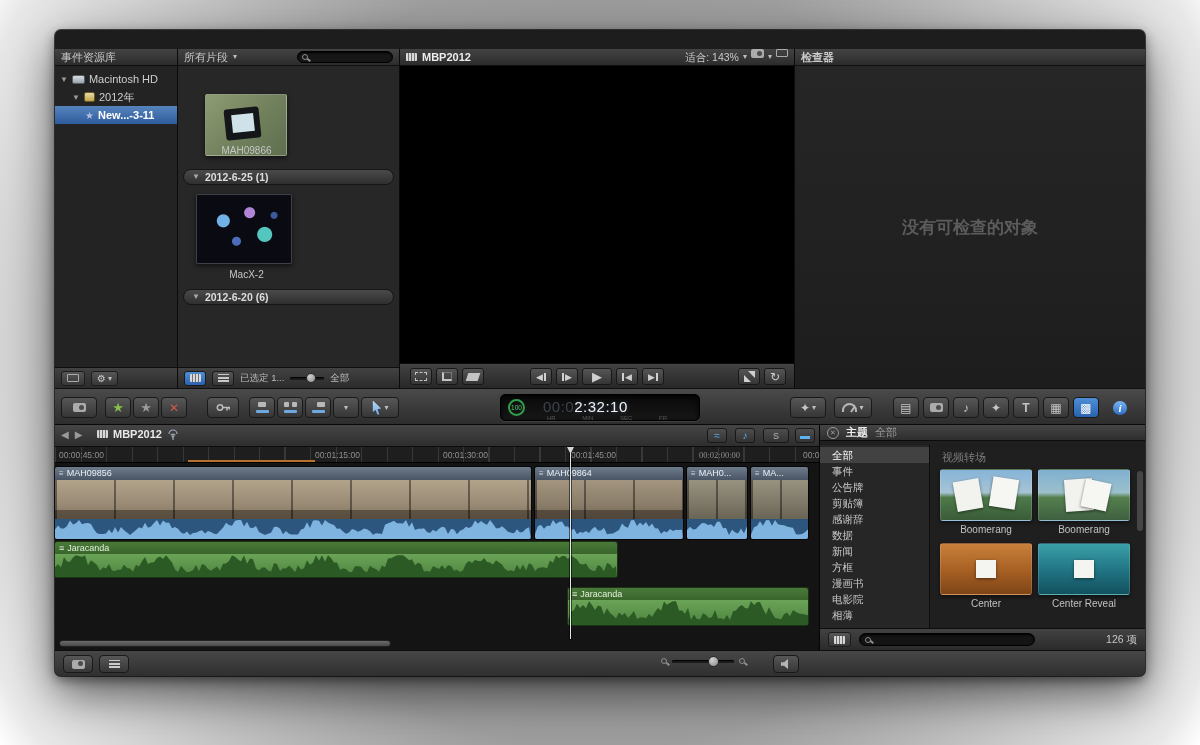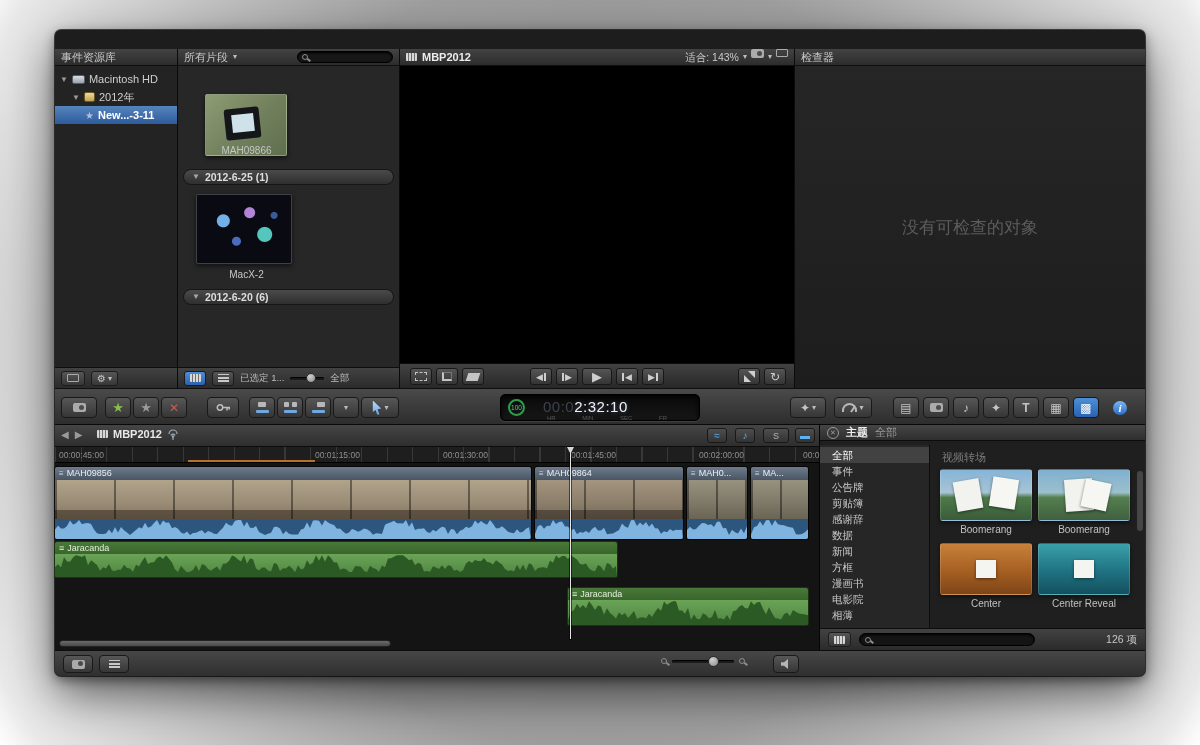--- a/index.html
+++ b/index.html
@@ -331,21 +331,21 @@
             <span class="vbtn">
                 <span class="fs-glyph"></span>
               </span>
             <span class="vbtn">
                 <span style="font-size:12px;">↻</span>
               </span>
           </div>
         </div>
       </section>
 
-      <section class="panel" style="left:740px;width:350px;border-right:none;">
+      <section class="panel" style="left:740px;width:350px;border-right:none;font-weight:bold;">
         <div class="phead">
           <span>检查器</span>
         </div>
         <div class="insp-body">
           <span class="insp-empty">没有可检查的对象</span>
         </div>
       </section>
     </div>
 
     <div class="toolbar">
@@ -475,21 +475,21 @@
             <span>▬</span>
           </span>
       </div>
 
       <div class="ruler">
         <span class="lbl" style="left:4px;">00:00:45:00</span>
         <span class="lbl" style="left:120px;margin-top:24px;">00:01:00:00</span>
         <span class="lbl" style="left:260px;">00:01:15:00</span>
         <span class="lbl" style="left:388px;">00:01:30:00</span>
         <span class="lbl" style="left:516px;">00:01:45:00</span>
-        <span class="lbl" style="left:644px;">00:02:00:00</span>
+        <span class="lbl" style="left:644px;font-family:Liberation Serif, serif;">00:02:00:00</span>
         <span class="lbl" style="left:748px;">00:02:</span>
         <span class="range-marker" style="left:133px;width:127px;"></span>
       </div>
 
       <div class="tracks">
 
         <div class="vclip" style="left:0;width:476px;">
           <div class="nbar">
               <span class="cmenu">≡</span>
               <span>MAH09856</span>

